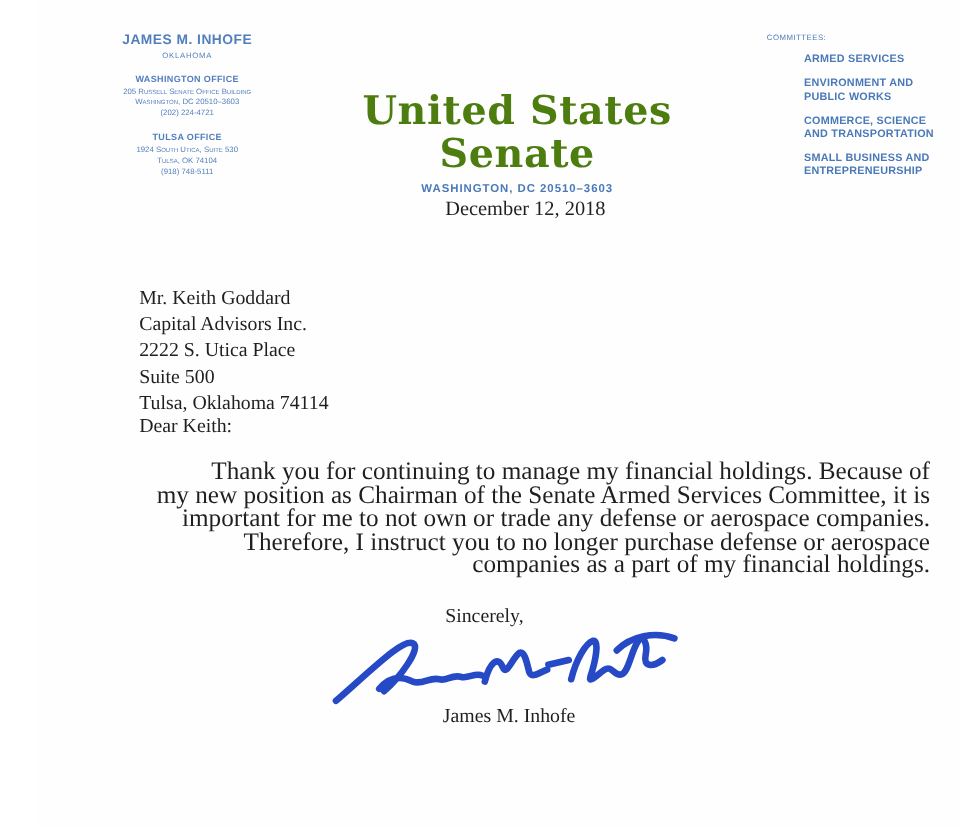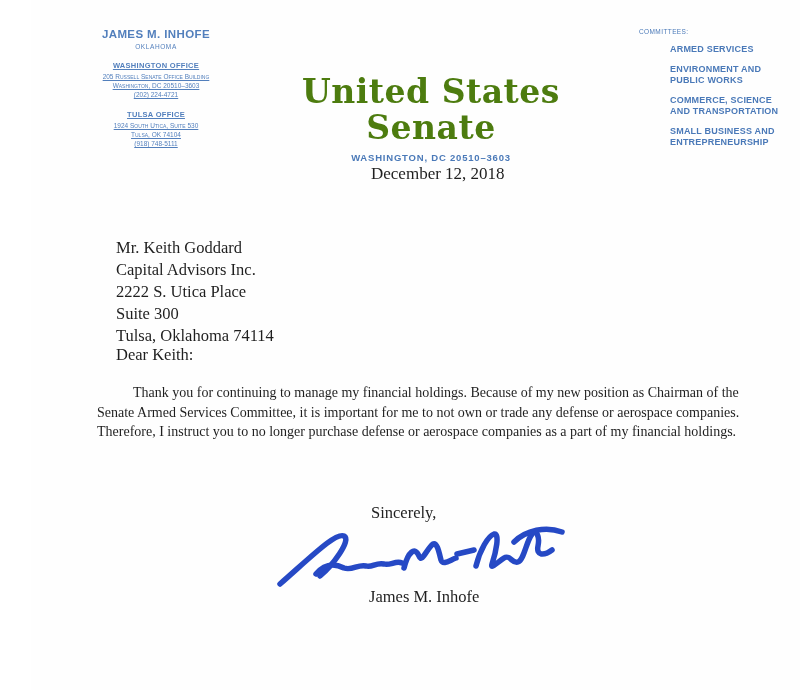--- a/index.html
+++ b/index.html
@@ -7,21 +7,21 @@
     position:relative;width:800px;height:690px;background:#fefefe;overflow:hidden;
     font-family:"Liberation Serif", serif;color:#1f1f1f;margin-left:31px;
   }
   
   .lh-left{
     position:absolute;left:35px;top:28px;width:180px;text-align:center;
     color:#527fbc;font-family:"Liberation Sans", sans-serif;
   }
   .lh-name{font-size:11.5px;font-weight:bold;letter-spacing:0.4px;}
   .lh-state{font-size:6.5px;letter-spacing:0.6px;margin-top:3px;}
-  .lh-office{margin-top:11px;text-decoration:underline;}
+  .lh-office{margin-top:11px;}
   .lh-office-title{font-size:7.5px;font-weight:bold;letter-spacing:0.3px;margin-bottom:2px;}
   .lh-office-line{font-size:6.5px;font-variant:small-caps;line-height:9px;}
   
   .lh-center{position:absolute;left:240px;top:74px;width:320px;text-align:center;}
   .lh-title{
     font-family:"DejaVu Serif", serif;font-weight:bold;font-size:33px;
     color:#4d7c0f;letter-spacing:0.5px;line-height:36px;
   }
   .lh-subtitle{
     font-family:"Liberation Sans", sans-serif;font-size:9.5px;font-weight:bold;
@@ -33,22 +33,22 @@
     color:#4a79b8;font-family:"Liberation Sans", sans-serif;
   }
   .lh-comm-label{font-size:6.5px;letter-spacing:0.4px;}
   .lh-comm-item{font-size:9px;font-weight:bold;letter-spacing:0.2px;line-height:11px;
     width:118px;margin:9px auto 0 auto;}
   
   .date{position:absolute;left:340px;top:164px;font-size:17px;}
   .recipient{position:absolute;left:85px;top:237px;font-size:16.5px;line-height:22px;}
   .salutation{position:absolute;left:85px;top:345px;font-size:16.5px;}
   .body-par{
-    position:absolute;left:66px;top:383px;width:662px;
-    font-size:14px;line-height:19.5px;text-indent:36px;text-align:left;
+    position:absolute;left:82px;top:383px;width:662px;
+    font-size:21px;line-height:19.5px;text-indent:36px;text-align:right;
   }
   .closing{position:absolute;left:340px;top:503px;font-size:16.5px;}
   .signature{position:absolute;left:245px;top:520px;width:290px;height:72px;}
   .sig-name{position:absolute;left:338px;top:586px;font-size:16.5px;line-height:21px;}
   .sig-title{position:absolute;left:338px;top:607px;font-size:16.5px;}
 </style>
 </head>
 <body>
 
 <div class="page">
@@ -85,21 +85,21 @@
     <div class="lh-comm-item">COMMERCE, SCIENCE AND TRANSPORTATION</div>
     <div class="lh-comm-item">SMALL BUSINESS AND ENTREPRENEURSHIP</div>
   </div>
 
   <div class="date">December 12, 2018</div>
 
   <div class="recipient">
     <div>Mr. Keith Goddard</div>
     <div>Capital Advisors Inc.</div>
     <div>2222 S. Utica Place</div>
-    <div>Suite 300</div>
+    <div>Suite 500</div>
     <div>Tulsa, Oklahoma 74114</div>
   </div>
 
   <div class="salutation">Dear Keith:</div>
 
   <div class="body-par">Thank you for continuing to manage my financial holdings. Because of my new position as Chairman of the Senate Armed Services Committee, it is important for me to not own or trade any defense or aerospace companies. Therefore, I instruct you to no longer purchase defense or aerospace companies as a part of my financial holdings.</div>
 
   <div class="closing">Sincerely,</div>
 
   <svg class="signature" viewBox="0 0 290 72" xmlns="http://www.w3.org/2000/svg">

